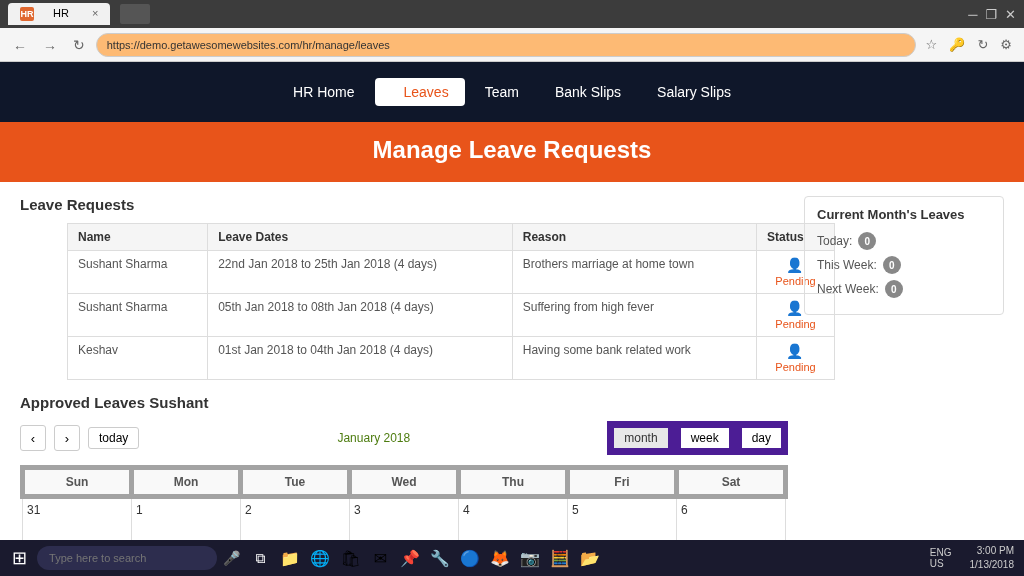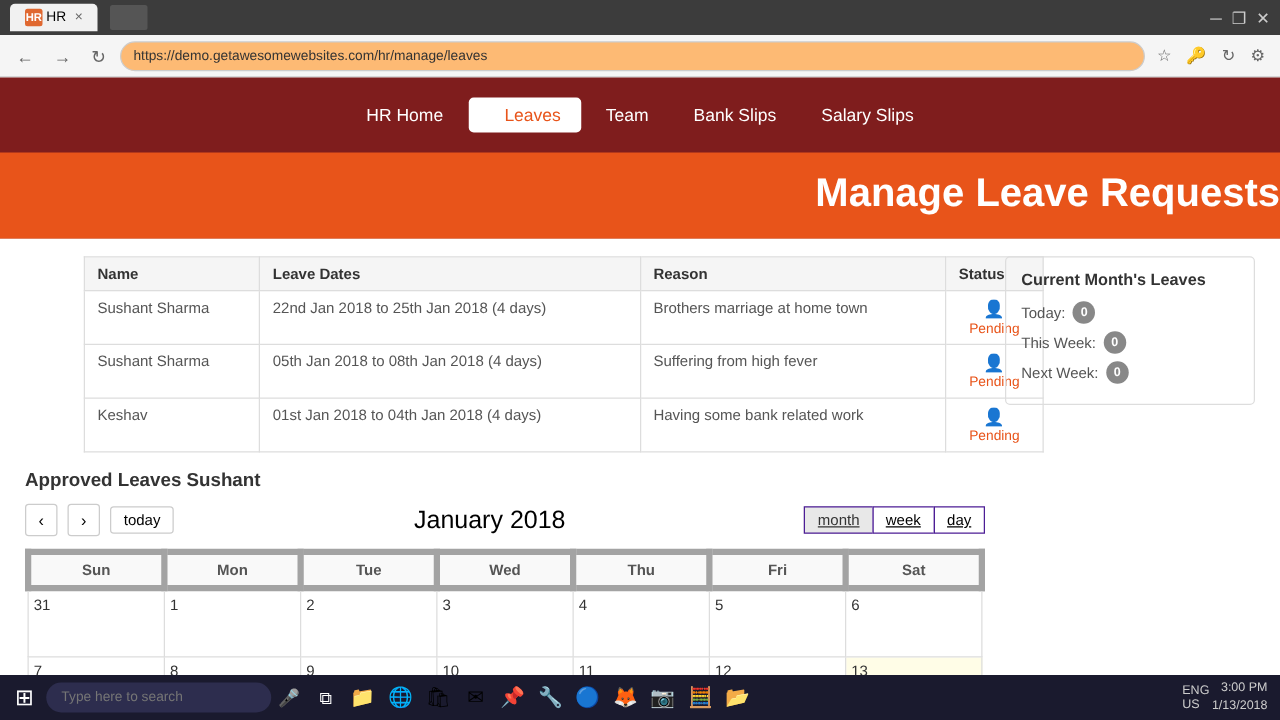--- a/index.html
+++ b/index.html
@@ -13,22 +13,22 @@
       align-items: center;
       padding: 0 8px;
       gap: 6px;
     }
     .browser-tab {
       background: #f1f1f1;
       border-radius: 4px 4px 0 0;
       padding: 4px 12px;
       font-size: 11px;
       display: flex;
-      align-items: center;
-      gap: 3px;
+      align-items: flex-start;
+      gap: 19px;
       height: 22px;
     }
     .tab-favicon { width: 14px; height: 14px; background: #e06830; border-radius: 2px; display:flex; align-items:center; justify-content:center; color:#fff; font-size:9px; font-weight:bold; }
     .tab-close { color: #666; font-size: 11px; cursor: pointer; margin-left: 4px; }
     .browser-toolbar {
       height: 34px;
       background: #f5f5f5;
       border-bottom: 1px solid #ccc;
       display: flex;
       align-items: center;
@@ -44,21 +44,21 @@
       padding: 0 10px;
       font-size: 11px;
       background: #fdba74;
       color: #333;
     }
     .toolbar-icons { display: flex; gap: 4px; color: #666; font-size: 13px; }
     .toolbar-icon { cursor: pointer; padding: 2px 4px; }
 
     
     .app-header {
-      background: #7f1d1d;
+      background: #0f172a;
       padding: 0;
     }
     .app-nav {
       display: flex;
       justify-content: center;
       align-items: center;
       gap: 4px;
       padding: 16px 0;
     }
     .nav-link {
@@ -75,23 +75,22 @@
       font-weight: 500;
       padding-left: 29px;
     }
     .page-title-bar {
       background: #e8541a;
       text-align: center;
       padding: 14px 0 18px;
     }
     .page-title {
       color: #fff;
-      font-size: 32px;
+      font-size: 24px;
       font-weight: bold;
-      text-align: right;
     }
 
     
     .main-content {
       background: #fff;
       padding: 14px 20px;
       display: flex;
       gap: 16px;
     }
     .left-panel { flex: 1; }
@@ -189,37 +188,36 @@
     }
     .today-btn {
       border: 1px solid #ccc;
       background: #fff;
       padding: 3px 10px;
       cursor: pointer;
       border-radius: 3px;
       font-size: 12px;
     }
     .cal-month-label {
-      font-size: 20px;
+      font-size: 12px;
       font-weight: normal;
-      color: #000000;
+      color: #4d7c0f;
       flex: 1;
       text-align: center;
     }
     .cal-view-btns {
       display: flex;
     }
     .view-btn {
-      border: 1px solid #4c1d95;
+      border: 7px solid #4c1d95;
       background: #fff;
       padding: 3px 10px;
       cursor: pointer;
       font-size: 12px;
       margin-left: -1px;
-      text-decoration: underline;
     }
     .view-btn.active {
       background: #e8e8e8;
       color: #333;
       font-weight: 500;
     }
     .calendar-grid {
       border: 1px solid #ddd;
       border-collapse: collapse;
       width: 100%;
@@ -290,21 +288,21 @@
       display: flex;
       align-items: center;
       justify-content: center;
       cursor: pointer;
       border-radius: 3px;
     }
     .taskbar-right {
       margin-left: auto;
       display: flex;
       align-items: center;
-      gap: 2px;
+      gap: 18px;
       color: #ccc;
       font-size: 10px;
       padding-right: 6px;
     }
     .taskbar-time { text-align: right; line-height: 1.4; }
     .mic-icon {
       color: #ccc;
       font-size: 14px;
       margin-left: 4px;
     }
@@ -348,20 +346,21 @@
     <a class="nav-link">Salary Slips</a>
   </div>
   <div class="page-title-bar">
     <h1 class="page-title">Manage Leave Requests</h1>
   </div>
 </div>
 
 <div class="main-content">
 
   <div class="left-panel">
+    <div class="section-title">Leave Requests</div>
     <table class="leave-table">
       <thead>
         <tr>
           <th>Name</th>
           <th>Leave Dates</th>
           <th>Reason</th>
           <th>Status</th>
         </tr>
       </thead>
       <tbody id="leave-table-body">

